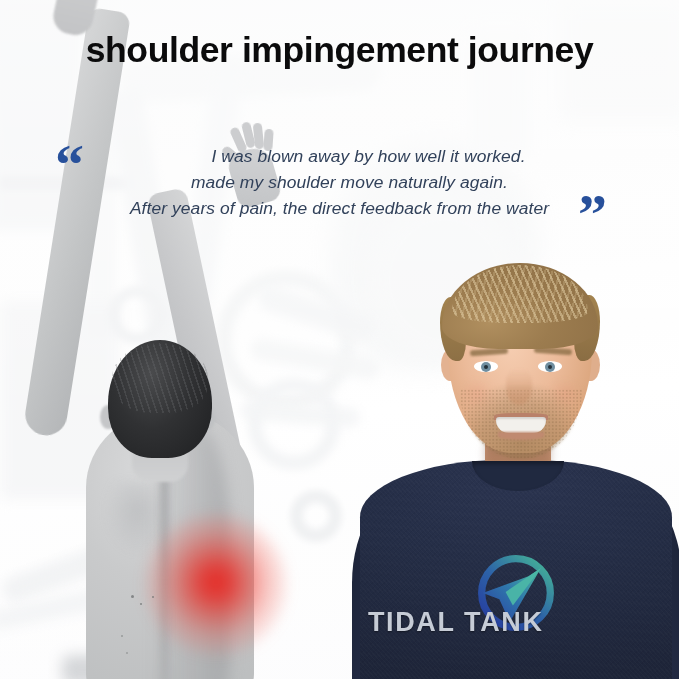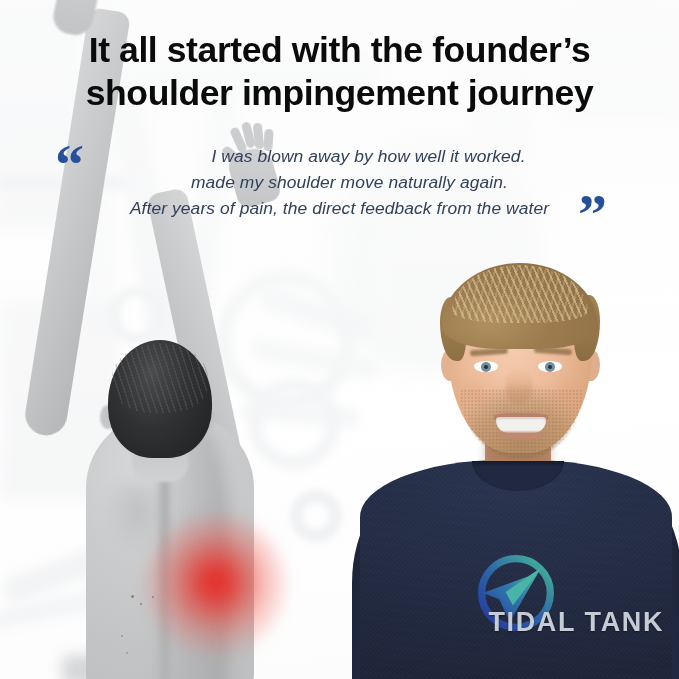--- a/index.html
+++ b/index.html
@@ -311,21 +311,21 @@
     border-radius:0 0 52% 52% / 0 0 100% 100%;
     opacity:.85;
   }
   .p-cheek-l { position:absolute; left:108px; top:134px; width:34px; height:30px; background:radial-gradient(rgba(226,150,122,.35), rgba(0,0,0,0) 70%); filter:blur(3px); }
   .p-cheek-r { position:absolute; left:196px; top:134px; width:34px; height:30px; background:radial-gradient(rgba(226,150,122,.35), rgba(0,0,0,0) 70%); filter:blur(3px); }
 
   
   .shirt-logo { position:absolute; left:112px; top:296px; width:104px; height:104px; }
   .shirt-brand {
     position:absolute; left:16px; top:362px;
-    width:296px; text-align:right;
+    width:296px; text-align:left;
     font-size:27px; font-weight:bold; letter-spacing:1.6px;
     color:#c6ccd6;
     text-shadow:0 1px 2px rgba(0,0,0,.45);
   }
 
   
   .headline {
     position:absolute; left:0; top:29px; width:679px;
     text-align:center;
     font-size:35.5px; line-height:1.22;
@@ -467,21 +467,20 @@
         </defs>
         <circle cx="50" cy="50" r="33" fill="none" stroke="url(#ringGrad)" stroke-width="7"></circle>
         <path d="M74 26 L44 78 L34 56 L18 50 L62 34 Z" fill="url(#waveGrad)"></path>
         <path d="M74 26 L47 62 L40 49 Z" fill="#4bb6a6" opacity=".95"></path>
       </svg>
     </div>
     <div class="shirt-brand">TIDAL TANK</div>
   </div>
 
   <div class="headline">
-    <span class="ln">It all started with the founder’s</span>
     <span class="ln">shoulder impingement journey</span>
   </div>
 
   <div class="quote-block">
     <span class="quote-mark q-open">“</span>
     <div class="quote-text">
       <span class="ln ql1">I was blown away by how well it worked.</span>
       <span class="ln ql3">made my shoulder move naturally again.</span>
       <span class="ln ql2">After years of pain, the direct feedback from the water</span>
     </div>

